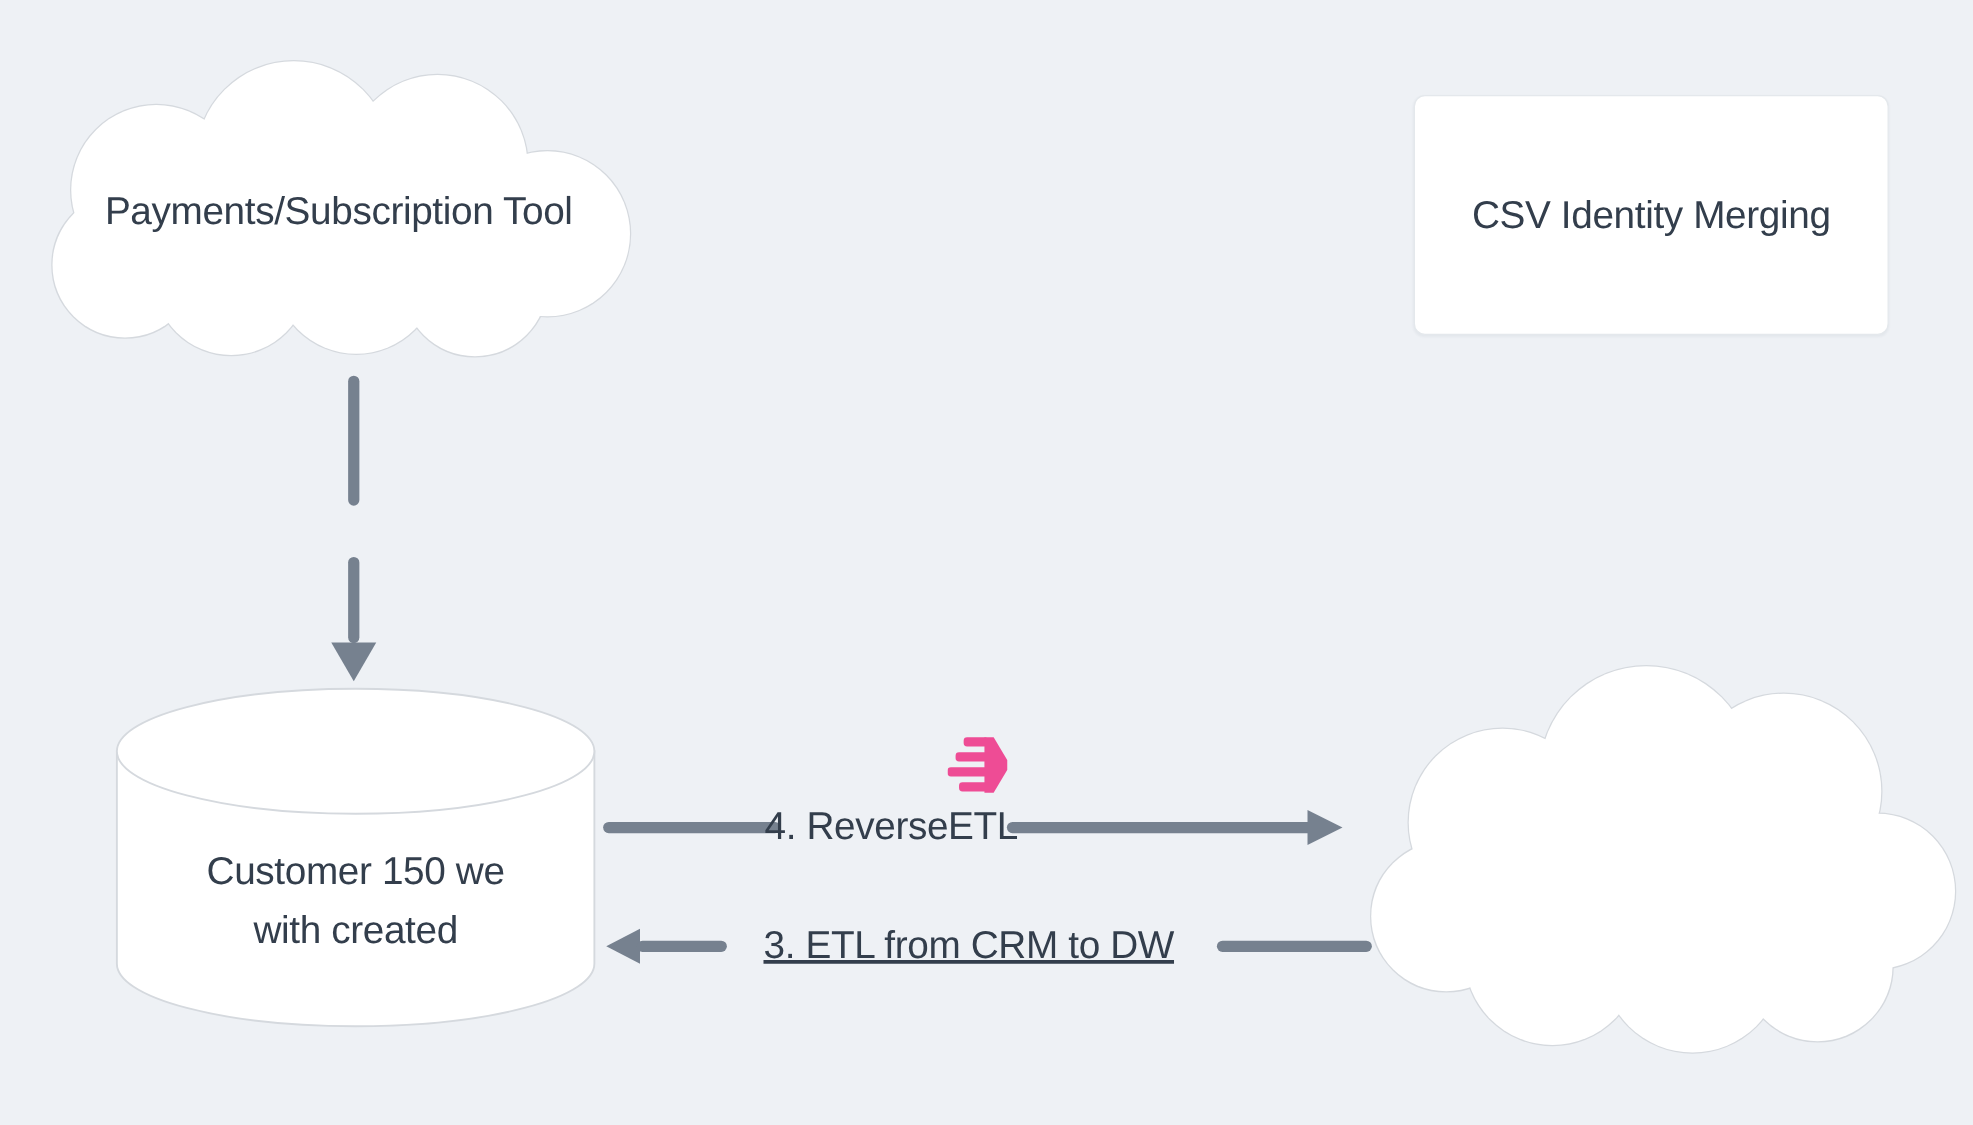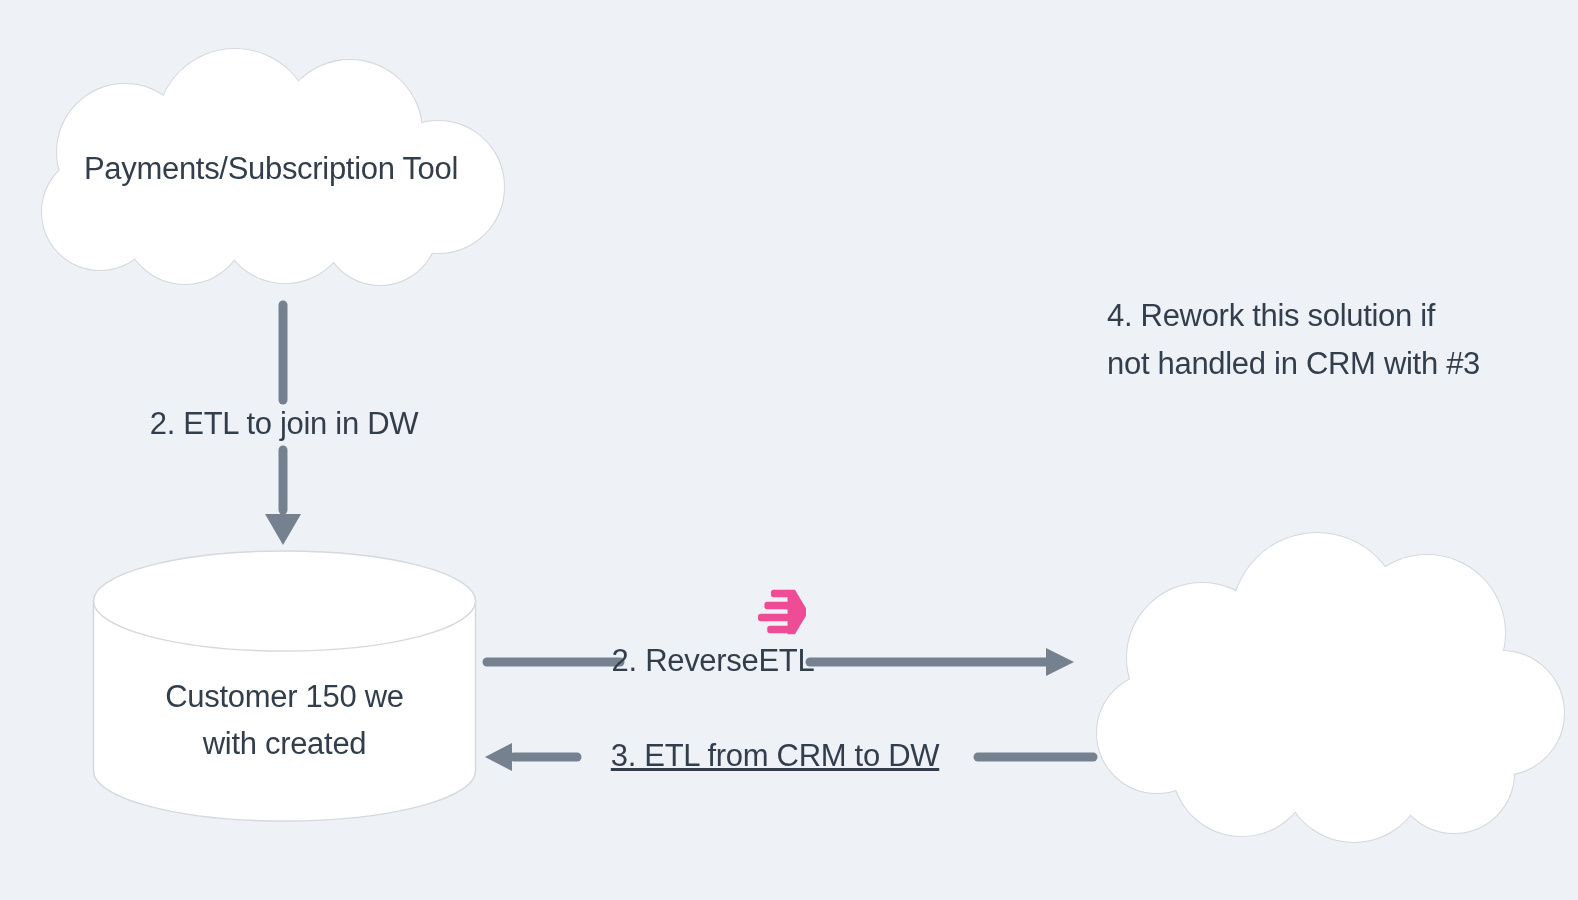--- a/index.html
+++ b/index.html
@@ -84,32 +84,30 @@
           <circle cx="150" cy="130" r="80"></circle>
           <circle cx="300" cy="135" r="80"></circle>
         </g>
       </defs>
       <use href="#cloud1g" class="cloud-stroke"></use>
       <use href="#cloud1g" class="cloud-fill"></use>
     </svg>
     <div class="node-label cloud-text">Payments/Subscription Tool</div>
   </div>
 
+  <div class="abs rect-node" style="left:1111px;top:76px;width:380px;height:192px;">
+    <div class="node-label">CSV Identity Merging</div>
+  </div>
 
-  <div class="abs annotation" style="left:1087px;top:292px;width:460px;">
-    <div>4. Rework this solution if</div>
-    <div>not handled in CRM with #3</div>
-  </div>
 
   <svg class="abs" style="left:238px;top:298px;" width="50" height="252" viewBox="0 0 50 252">
     <line class="arrow-line" x1="25" y1="7" x2="25" y2="102"></line>
     <line class="arrow-line" x1="25" y1="152" x2="25" y2="212"></line>
     <polygon class="arrow-head" points="7,216 43,216 25,247"></polygon>
   </svg>
-  <div class="abs edge-label" style="left:264px;top:424px;">2. ETL to join in DW</div>
 
   <div class="abs" style="left:72px;top:549px;width:385px;height:275px;">
     <svg style="position:absolute;inset:0;" width="385" height="275" viewBox="0 0 385 275">
       <path class="cyl-outline" d="M1.5,52 L1.5,222 A191,50 0 0 0 383.5,222 L383.5,52 Z"></path>
       <path class="cyl-rim" d="M5,57 A191,50 0 0 0 380,57"></path>
       <ellipse class="cyl-outline" cx="192.5" cy="52" rx="191" ry="50"></ellipse>
     </svg>
     <div class="cyl-label">
       <div>Customer 150 we</div>
       <div>with created</div>
@@ -135,21 +133,21 @@
       <use href="#cloud2g" class="cloud-stroke"></use>
       <use href="#cloud2g" class="cloud-fill"></use>
     </svg>
   </div>
 
   <svg class="abs" style="left:460px;top:640px;" width="600" height="44" viewBox="0 0 600 44">
     <line class="arrow-line" x1="7" y1="22" x2="140" y2="22"></line>
     <line class="arrow-line" x1="330" y1="22" x2="568" y2="22"></line>
     <polygon class="arrow-head" points="566,8 566,36 594,22"></polygon>
   </svg>
-  <div class="abs edge-label" style="left:693px;top:661px;">2. ReverseETL</div>
+  <div class="abs edge-label" style="left:693px;top:661px;">4. ReverseETL</div>
 
   <svg class="abs" style="left:738px;top:589px;" width="48" height="46" viewBox="0 0 52 48">
     <g class="ht-icon">
       <rect x="14" y="0" width="21" height="8" rx="3"></rect>
       <rect x="7" y="13" width="28" height="8" rx="3"></rect>
       <rect x="0" y="26" width="35" height="8" rx="3"></rect>
       <rect x="10" y="39" width="25" height="8" rx="3"></rect>
       <polygon points="32,0 40,0 52,20 52,28 40,48 32,48"></polygon>
     </g>
   </svg>

